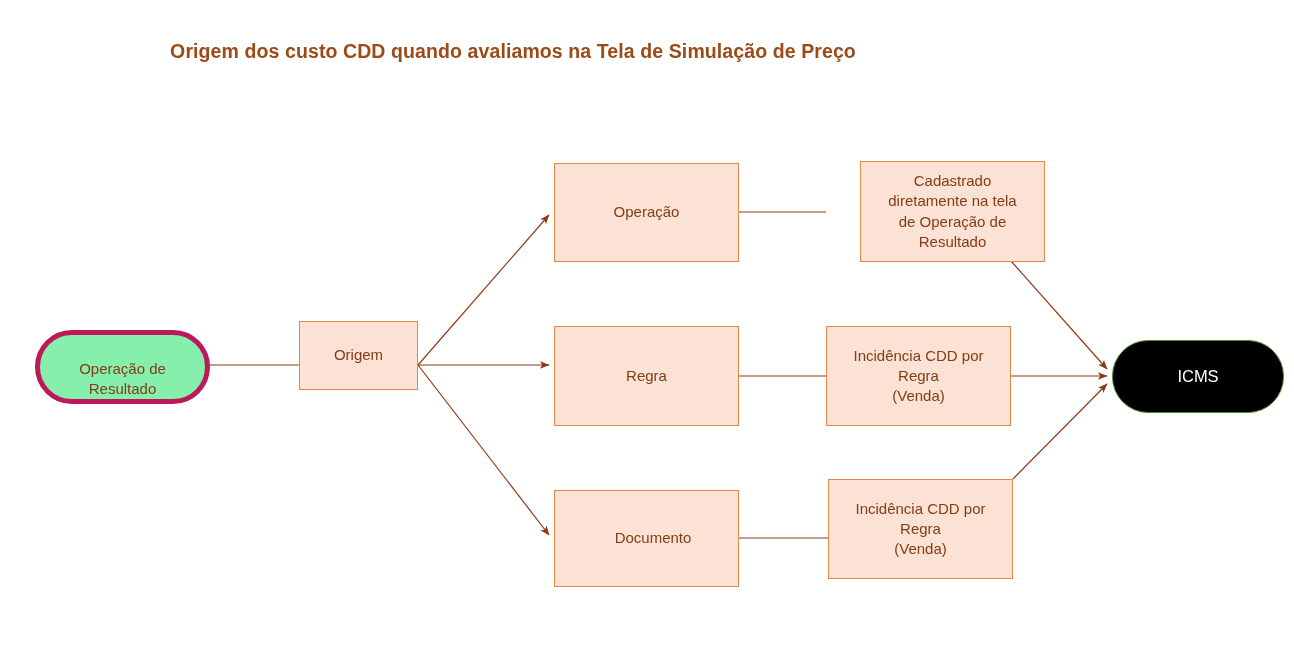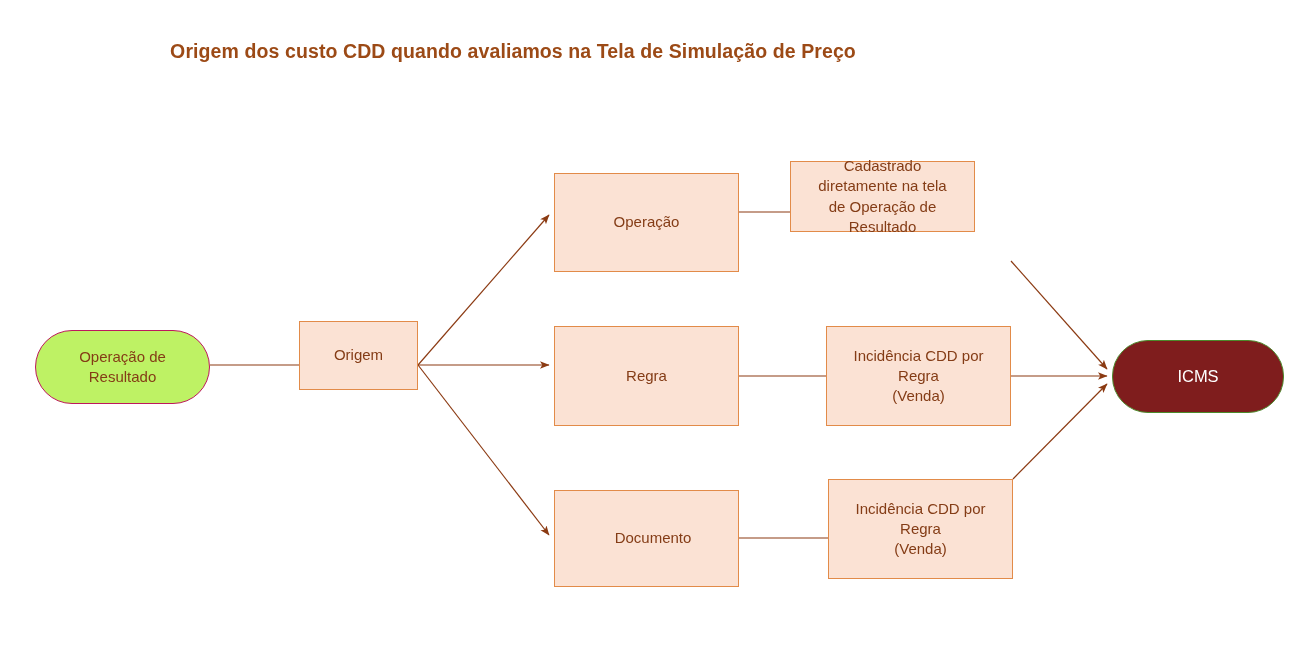--- a/index.html
+++ b/index.html
@@ -46,26 +46,27 @@
     font-size: 15px;
     line-height: 1.35;
     color: #843C16;
     z-index: 2;
   }
   .node-rect {
     background: #FBE2D4;
     border: 1px solid #E28B49;
   }
   .node-pill-orange {
-    background: #bef264;
-    border: 1px solid #be185d;
+    background: #86efac;
+    border: 5px solid #be185d;
     border-radius: 38px;
+    align-items: flex-end;
   }
   .node-pill-green {
-    background: #7f1d1d;
+    background: #000000;
     border: 1px solid #4C8A2B;
     border-radius: 36px;
     color: #ffffff;
     font-size: 16.5px;
   }
   .node-label {
     display: block;
     padding: 0 6px;
     white-space: pre-line;
   }
@@ -101,33 +102,33 @@
 
   <div class="node node-pill-orange" style="left:35px; top:330px; width:175px; height:74px;">
     <span class="node-label">Operação de
 Resultado</span>
   </div>
 
   <div class="node node-rect" style="left:299px; top:321px; width:119px; height:69px;">
     <span class="node-label">Origem</span>
   </div>
 
-  <div class="node node-rect" style="left:554px; top:163px; width:185px; height:99px;margin-top:10px;">
+  <div class="node node-rect" style="left:554px; top:163px; width:185px; height:99px;">
     <span class="node-label">Operação</span>
   </div>
 
   <div class="node node-rect" style="left:554px; top:326px; width:185px; height:100px;">
     <span class="node-label">Regra</span>
   </div>
 
   <div class="node node-rect" style="left:554px; top:490px; width:185px; height:97px;padding-left:13px;">
     <span class="node-label">Documento</span>
   </div>
 
-  <div class="node node-rect" style="left:790px; top:161px; width:185px; height:71px;">
+  <div class="node node-rect" style="left:860px; top:161px; width:185px; height:101px;">
     <span class="node-label">Cadastrado
 diretamente na tela
 de Operação de
 Resultado</span>
   </div>
 
   <div class="node node-rect" style="left:826px; top:326px; width:185px; height:100px;">
     <span class="node-label">Incidência CDD por
 Regra
 (Venda)</span>

